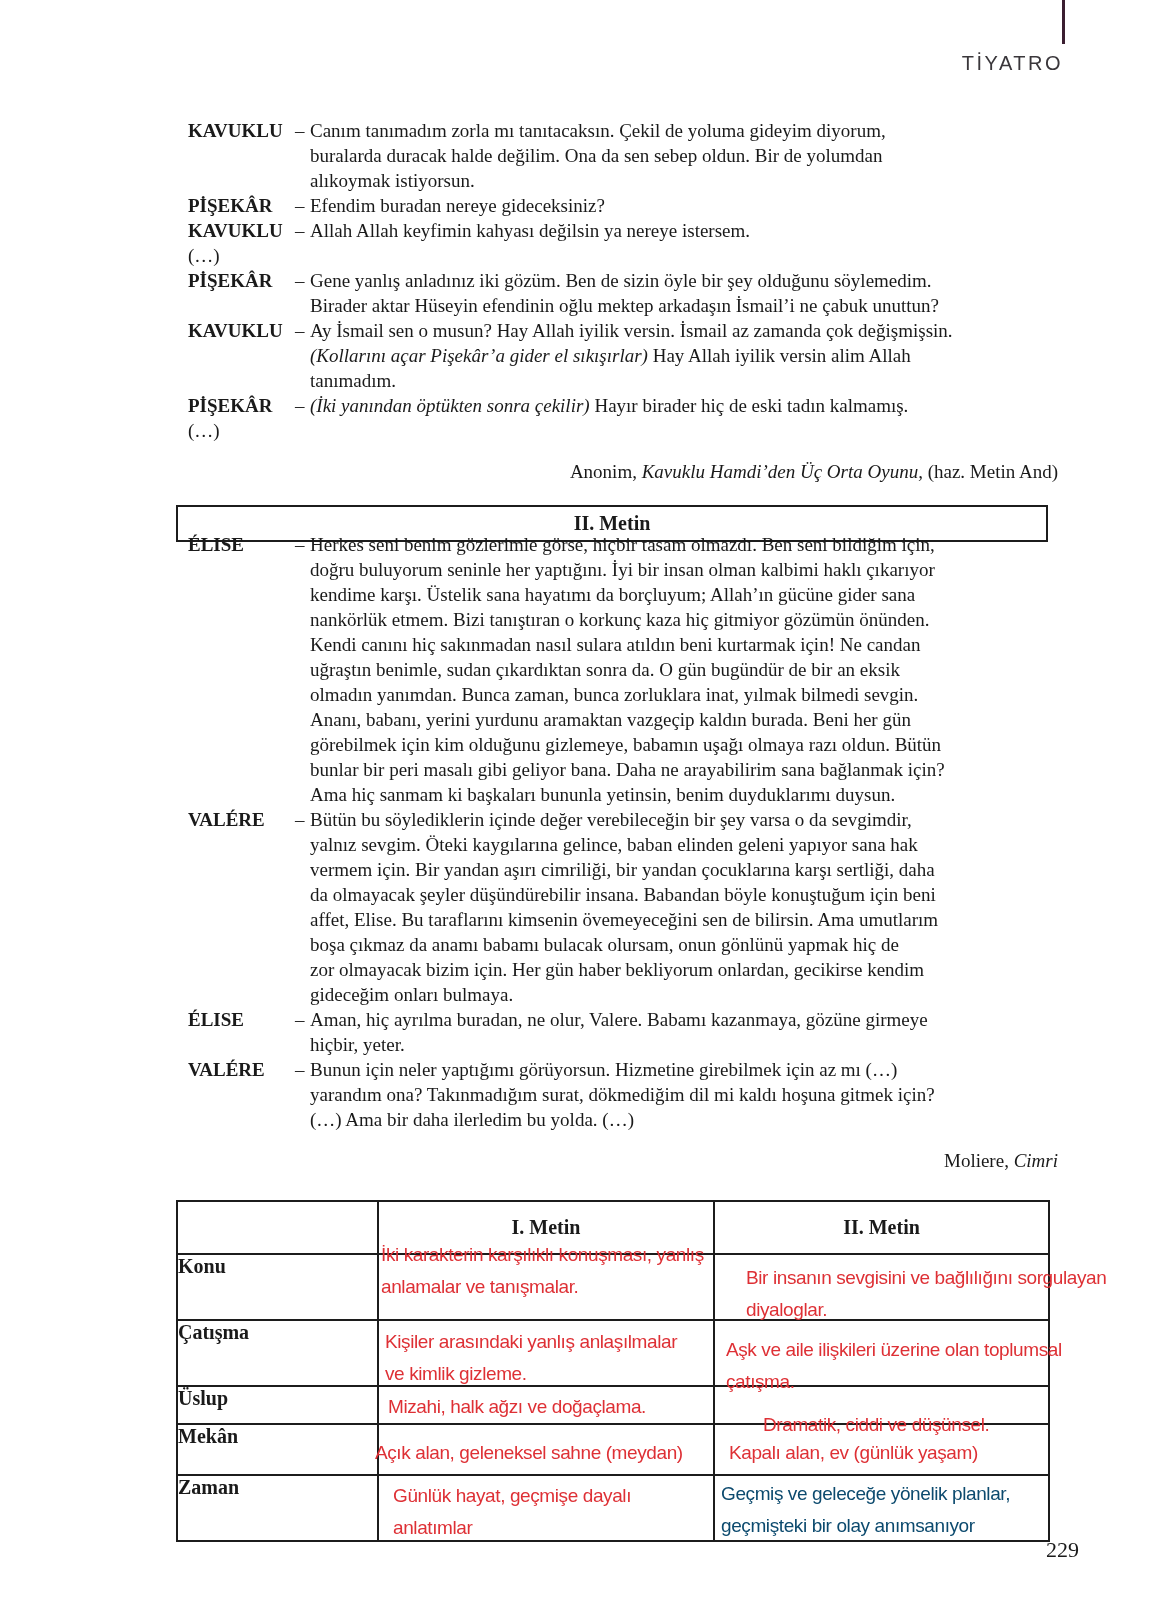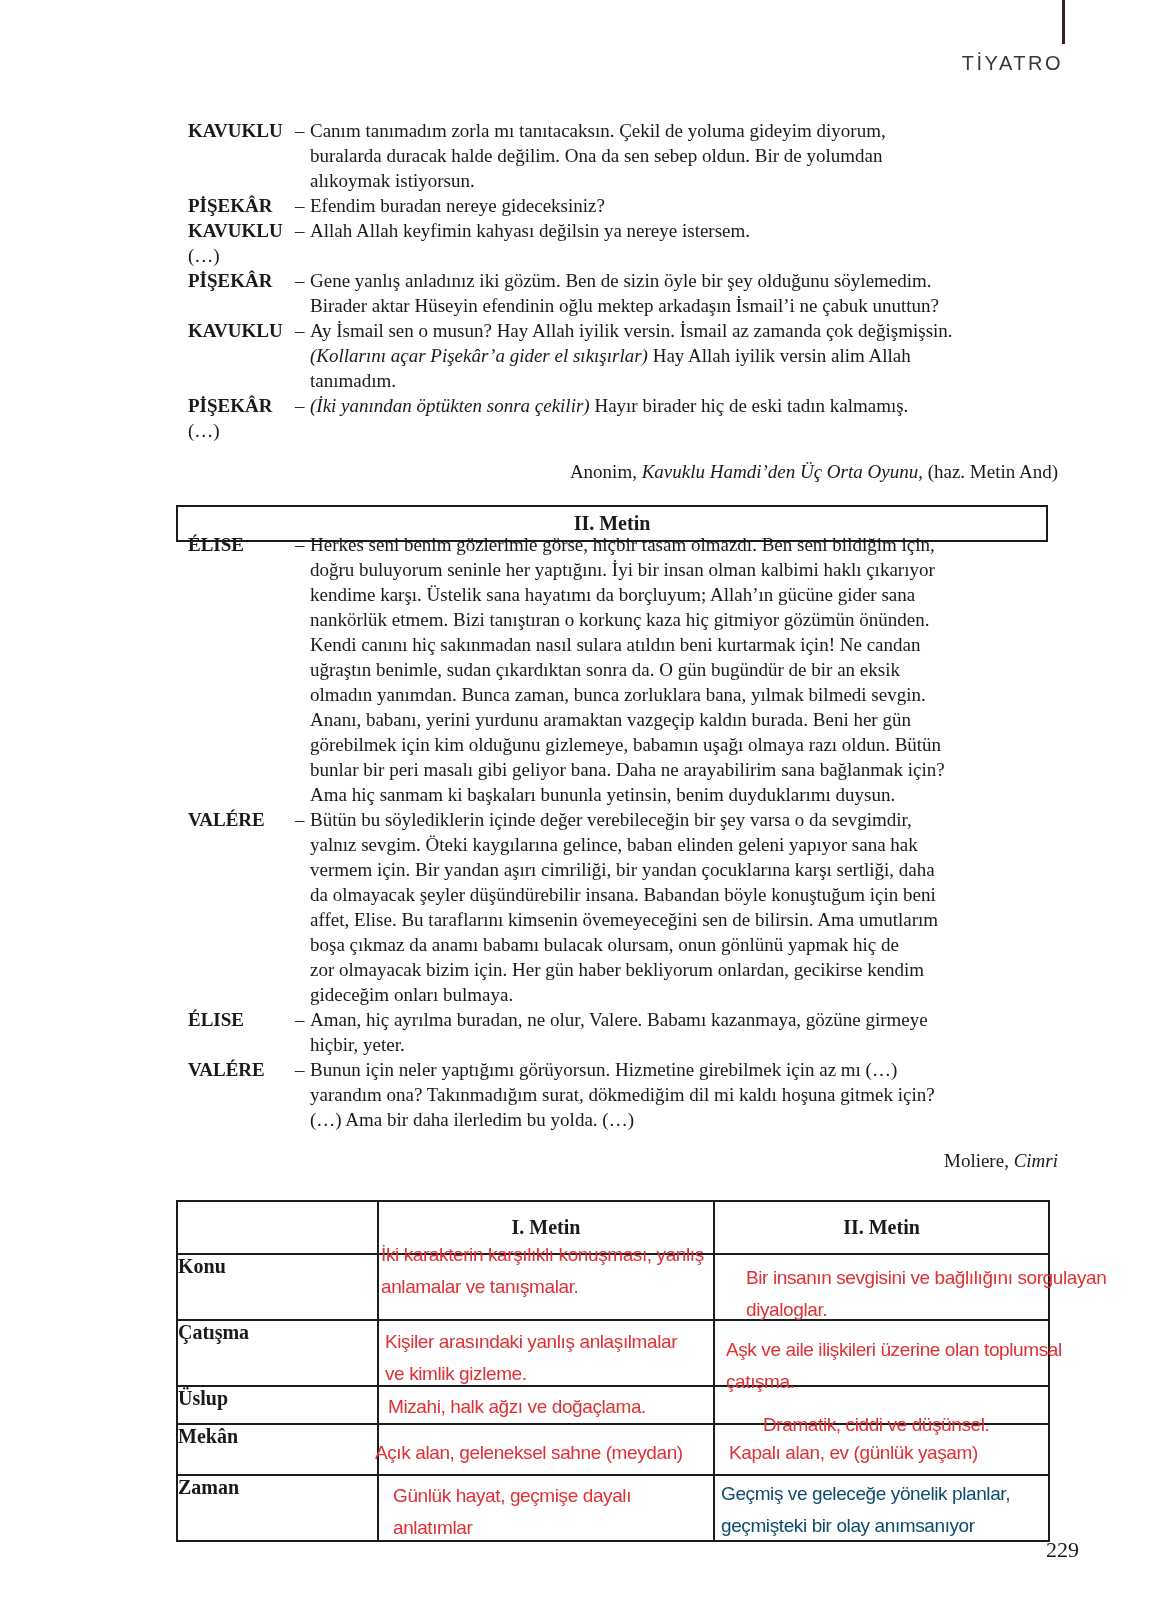--- a/index.html
+++ b/index.html
@@ -149,21 +149,21 @@
         <div class="drow">
           <div class="spk">ÉLISE</div>
           <div class="dash">–</div>
           <div class="sbody">
             <div class="ln"><span>Herkes seni benim gözlerimle görse, hiçbir tasam olmazdı. Ben seni bildiğim için,</span></div>
             <div class="ln"><span>doğru buluyorum seninle her yaptığını. İyi bir insan olman kalbimi haklı çıkarıyor</span></div>
             <div class="ln"><span>kendime karşı. Üstelik sana hayatımı da borçluyum; Allah’ın gücüne gider sana</span></div>
             <div class="ln"><span>nankörlük etmem. Bizi tanıştıran o korkunç kaza hiç gitmiyor gözümün önünden.</span></div>
             <div class="ln"><span>Kendi canını hiç sakınmadan nasıl sulara atıldın beni kurtarmak için! Ne candan</span></div>
             <div class="ln"><span>uğraştın benimle, sudan çıkardıktan sonra da. O gün bugündür de bir an eksik</span></div>
-            <div class="ln"><span>olmadın yanımdan. Bunca zaman, bunca zorluklara bana, yılmak bilmedi sevgin.</span></div>
+            <div class="ln"><span>olmadın yanımdan. Bunca zaman, bunca zorluklara inat, yılmak bilmedi sevgin.</span></div>
             <div class="ln"><span>Ananı, babanı, yerini yurdunu aramaktan vazgeçip kaldın burada. Beni her gün</span></div>
             <div class="ln"><span>görebilmek için kim olduğunu gizlemeye, babamın uşağı olmaya razı oldun. Bütün</span></div>
             <div class="ln"><span>bunlar bir peri masalı gibi geliyor bana. Daha ne arayabilirim sana bağlanmak için?</span></div>
             <div class="ln"><span>Ama hiç sanmam ki başkaları bununla yetinsin, benim duyduklarımı duysun.</span></div>
           </div>
         </div>
         <div class="drow">
           <div class="spk">VALÉRE</div>
           <div class="dash">–</div>
           <div class="sbody">

